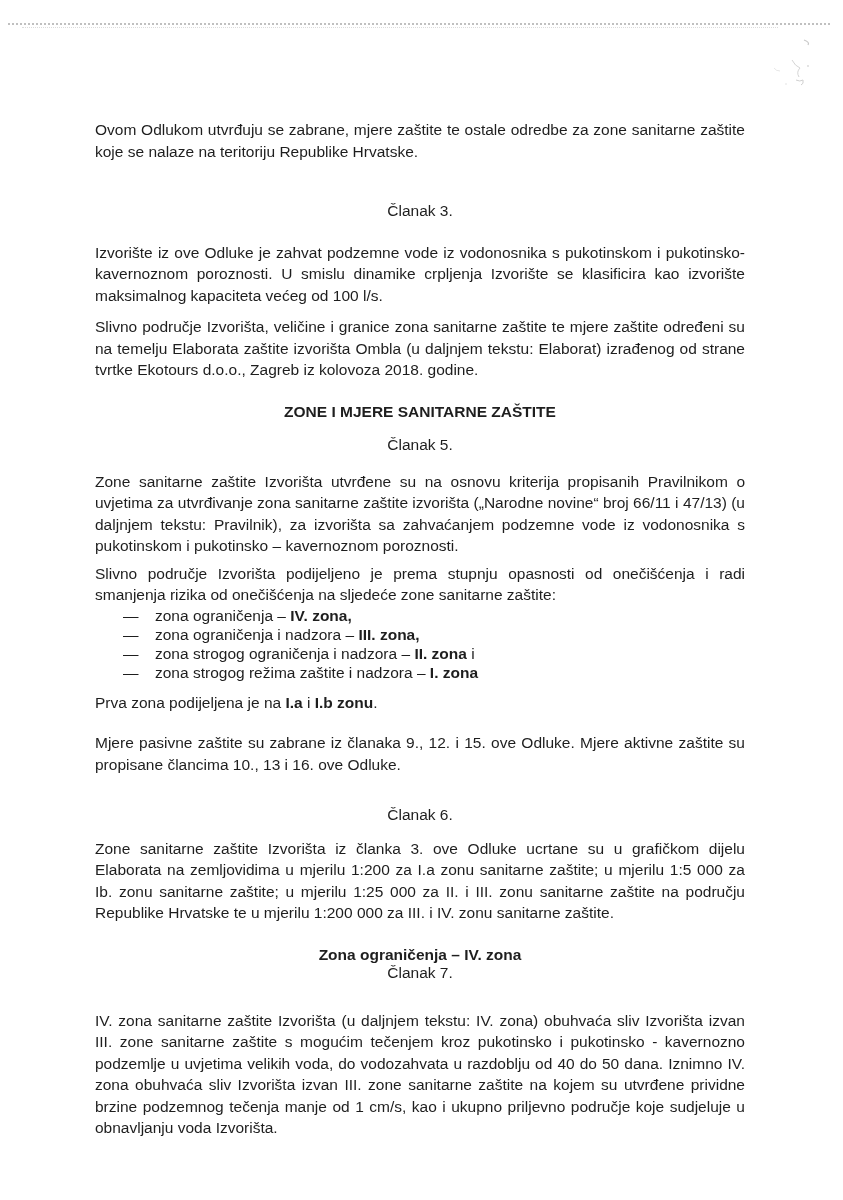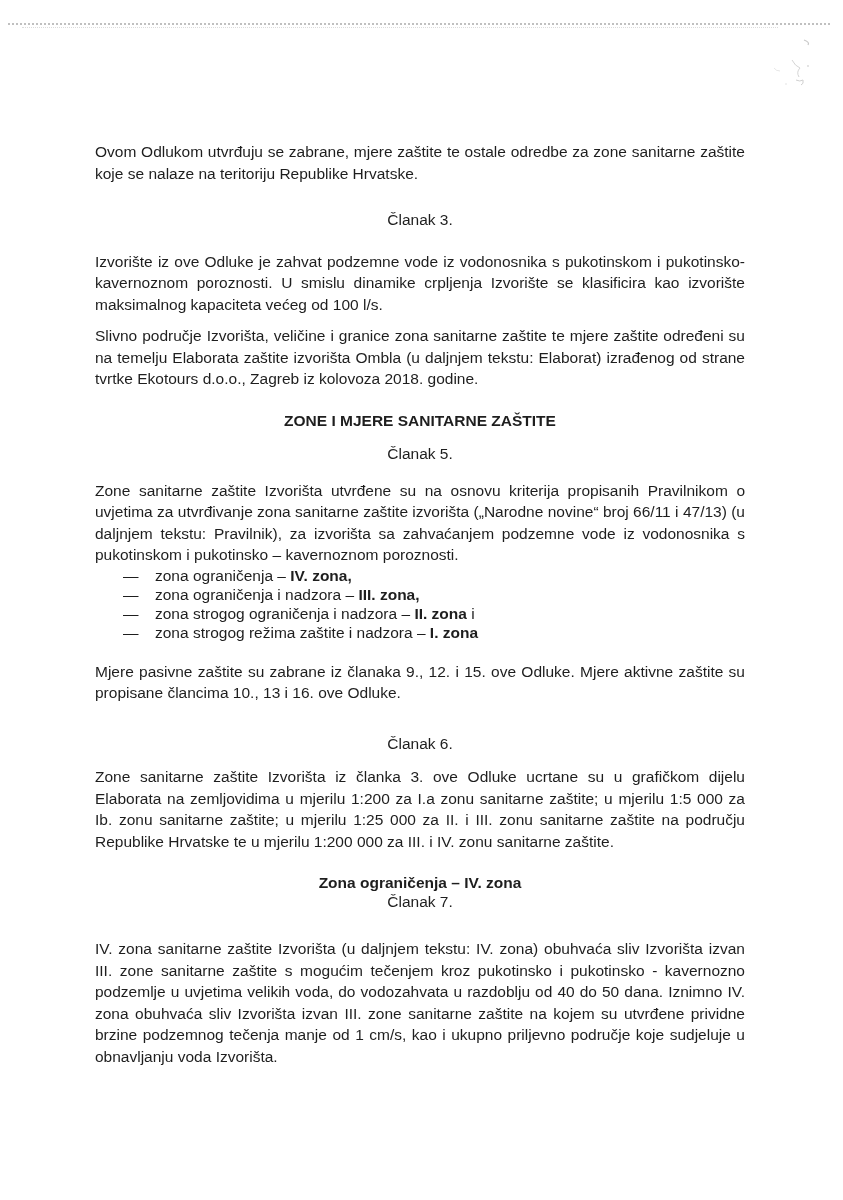--- a/index.html
+++ b/index.html
@@ -8,32 +8,32 @@
     position:relative; width:843px; height:1200px; background:#ffffff;
     font-family:"Liberation Sans", sans-serif; color:#1e1e1e; overflow:hidden;
   }
   .scan-line {
     position:absolute; top:23px; left:8px; width:822px; height:6px;
   }
   .scan-line .row1 { border-top:2px dotted #c0c0c0; height:2px; }
   .scan-line .row2 { border-top:1px dotted #dcdcdc; height:1px; margin-top:2px; margin-left:14px; width:92%; }
   .corner-mark { position:absolute; left:752px; top:36px; width:70px; height:60px; opacity:.55; }
   .content {
-    position:absolute; left:95px; top:141px; width:650px;
+    position:absolute; left:95px; top:119px; width:650px;
     font-size:15.5px; line-height:21.5px;
   }
   .para { text-align:justify; }
   .clanak { text-align:center; font-weight:400; font-size:15.5px; }
   .heading { font-weight:700; text-align:center; }
   .zone-list { list-style:none; }
   .zone-list li { position:relative; padding-left:60px; line-height:19px; }
   .zone-list .dash { position:absolute; left:28px; top:0; }
   .bold { font-weight:700; }
   
-  .mt22{margin-top:25px}.mt20{margin-top:20px}.mt5{margin-top:5px}
+  .mt22{margin-top:38px}.mt20{margin-top:20px}.mt5{margin-top:5px}
   .mt18{margin-top:10px}.mt12{margin-top:12px}.mt15{margin-top:15px}
   .mt6{margin-top:6px}.mt10{margin-top:10px}.mt19{margin-top:19px}
   .mt29{margin-top:29px}.mt14{margin-top:26px}.mtm3{margin-top:-3px}
 </style>
 </head>
 <body>
 
 <div class="page">
 
   <div class="scan-line">
@@ -60,40 +60,42 @@
 
 
     <p class="para mt18">Slivno područje Izvorišta, veličine i granice zona sanitarne zaštite te mjere zaštite određeni su na temelju Elaborata zaštite izvorišta Ombla (u daljnjem tekstu: Elaborat) izrađenog od strane tvrtke Ekotours d.o.o., Zagreb iz kolovoza 2018. godine.</p>
 
     <p class="heading mt20">ZONE I MJERE SANITARNE ZAŠTITE</p>
 
     <p class="clanak mt12">Članak 5.</p>
 
     <p class="para mt15">Zone sanitarne zaštite Izvorišta utvrđene su na osnovu kriterija propisanih Pravilnikom o uvjetima za utvrđivanje zona sanitarne zaštite izvorišta („Narodne novine“ broj 66/11 i 47/13) (u daljnjem tekstu: Pravilnik), za izvorišta sa zahvaćanjem podzemne vode iz vodonosnika s pukotinskom i pukotinsko – kavernoznom poroznosti.</p>
 
+    <p class="para mt6">Slivno područje Izvorišta podijeljeno je prema stupnju opasnosti od onečišćenja i radi smanjenja rizika od onečišćenja na sljedeće zone sanitarne zaštite:</p>
 
     <ul class="zone-list">
       <li>
         <span class="dash">—</span>
         <span><span>zona ograničenja – </span><span class="bold">IV. zona,</span></span>
       </li>
       <li>
         <span class="dash">—</span>
         <span><span>zona ograničenja i nadzora – </span><span class="bold">III. zona,</span></span>
       </li>
       <li>
         <span class="dash">—</span>
         <span><span>zona strogog ograničenja i nadzora – </span><span class="bold">II. zona</span><span> i</span></span>
       </li>
       <li>
         <span class="dash">—</span>
         <span><span>zona strogog režima zaštite i nadzora – </span><span class="bold">I. zona</span></span>
       </li>
     </ul>
 
+    <p class="para mt10"><span>Prva zona podijeljena je na </span><span class="bold">I.a</span><span> i </span><span class="bold">I.b zonu</span><span>.</span></p>
 
     <p class="para mt19">Mjere pasivne zaštite su zabrane iz članaka 9., 12. i 15. ove Odluke. Mjere aktivne zaštite su propisane člancima 10., 13 i 16. ove Odluke.</p>
 
     <p class="clanak mt29">Članak 6.</p>
 
     <p class="para mt12">Zone sanitarne zaštite Izvorišta iz članka 3. ove Odluke ucrtane su u grafičkom dijelu Elaborata na zemljovidima u mjerilu 1:200 za I.a zonu sanitarne zaštite; u mjerilu 1:5 000 za Ib. zonu sanitarne zaštite; u mjerilu 1:25 000 za II. i III. zonu sanitarne zaštite na području Republike Hrvatske te u mjerilu 1:200 000 za III. i IV. zonu sanitarne zaštite.</p>
 
     <p class="heading mt20">Zona ograničenja – IV. zona</p>
 
     <p class="clanak mtm3">Članak 7.</p>

